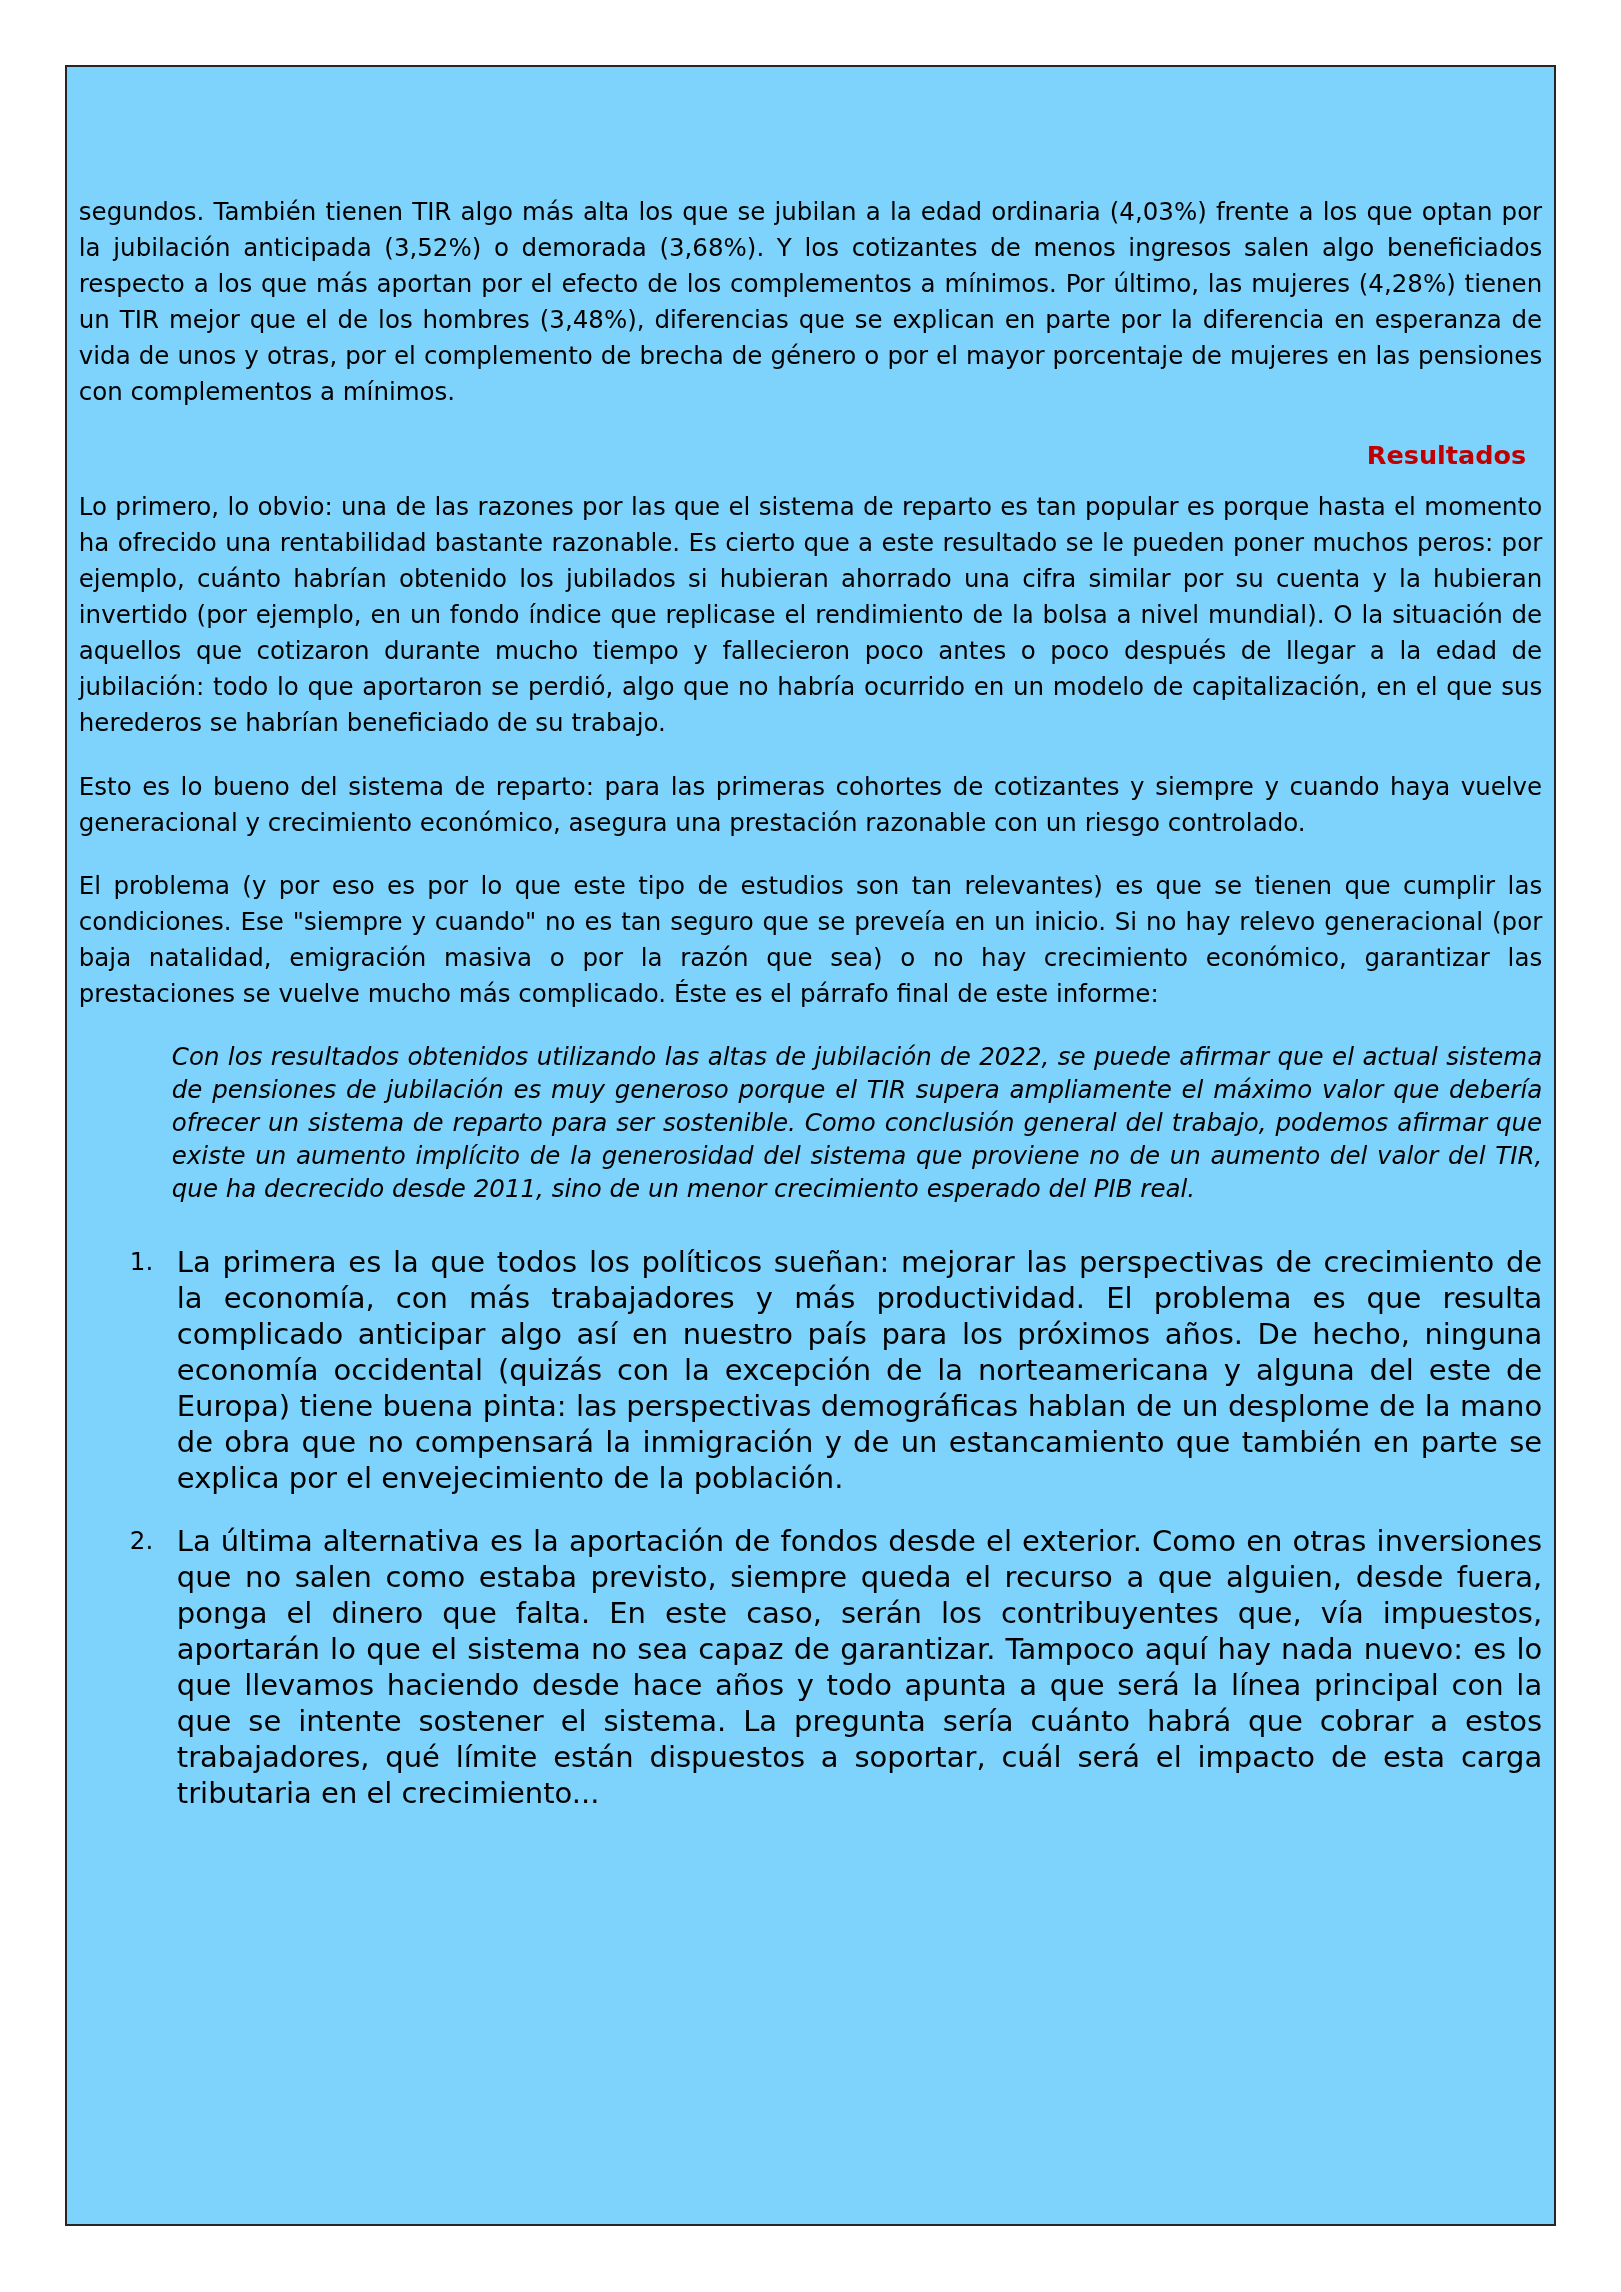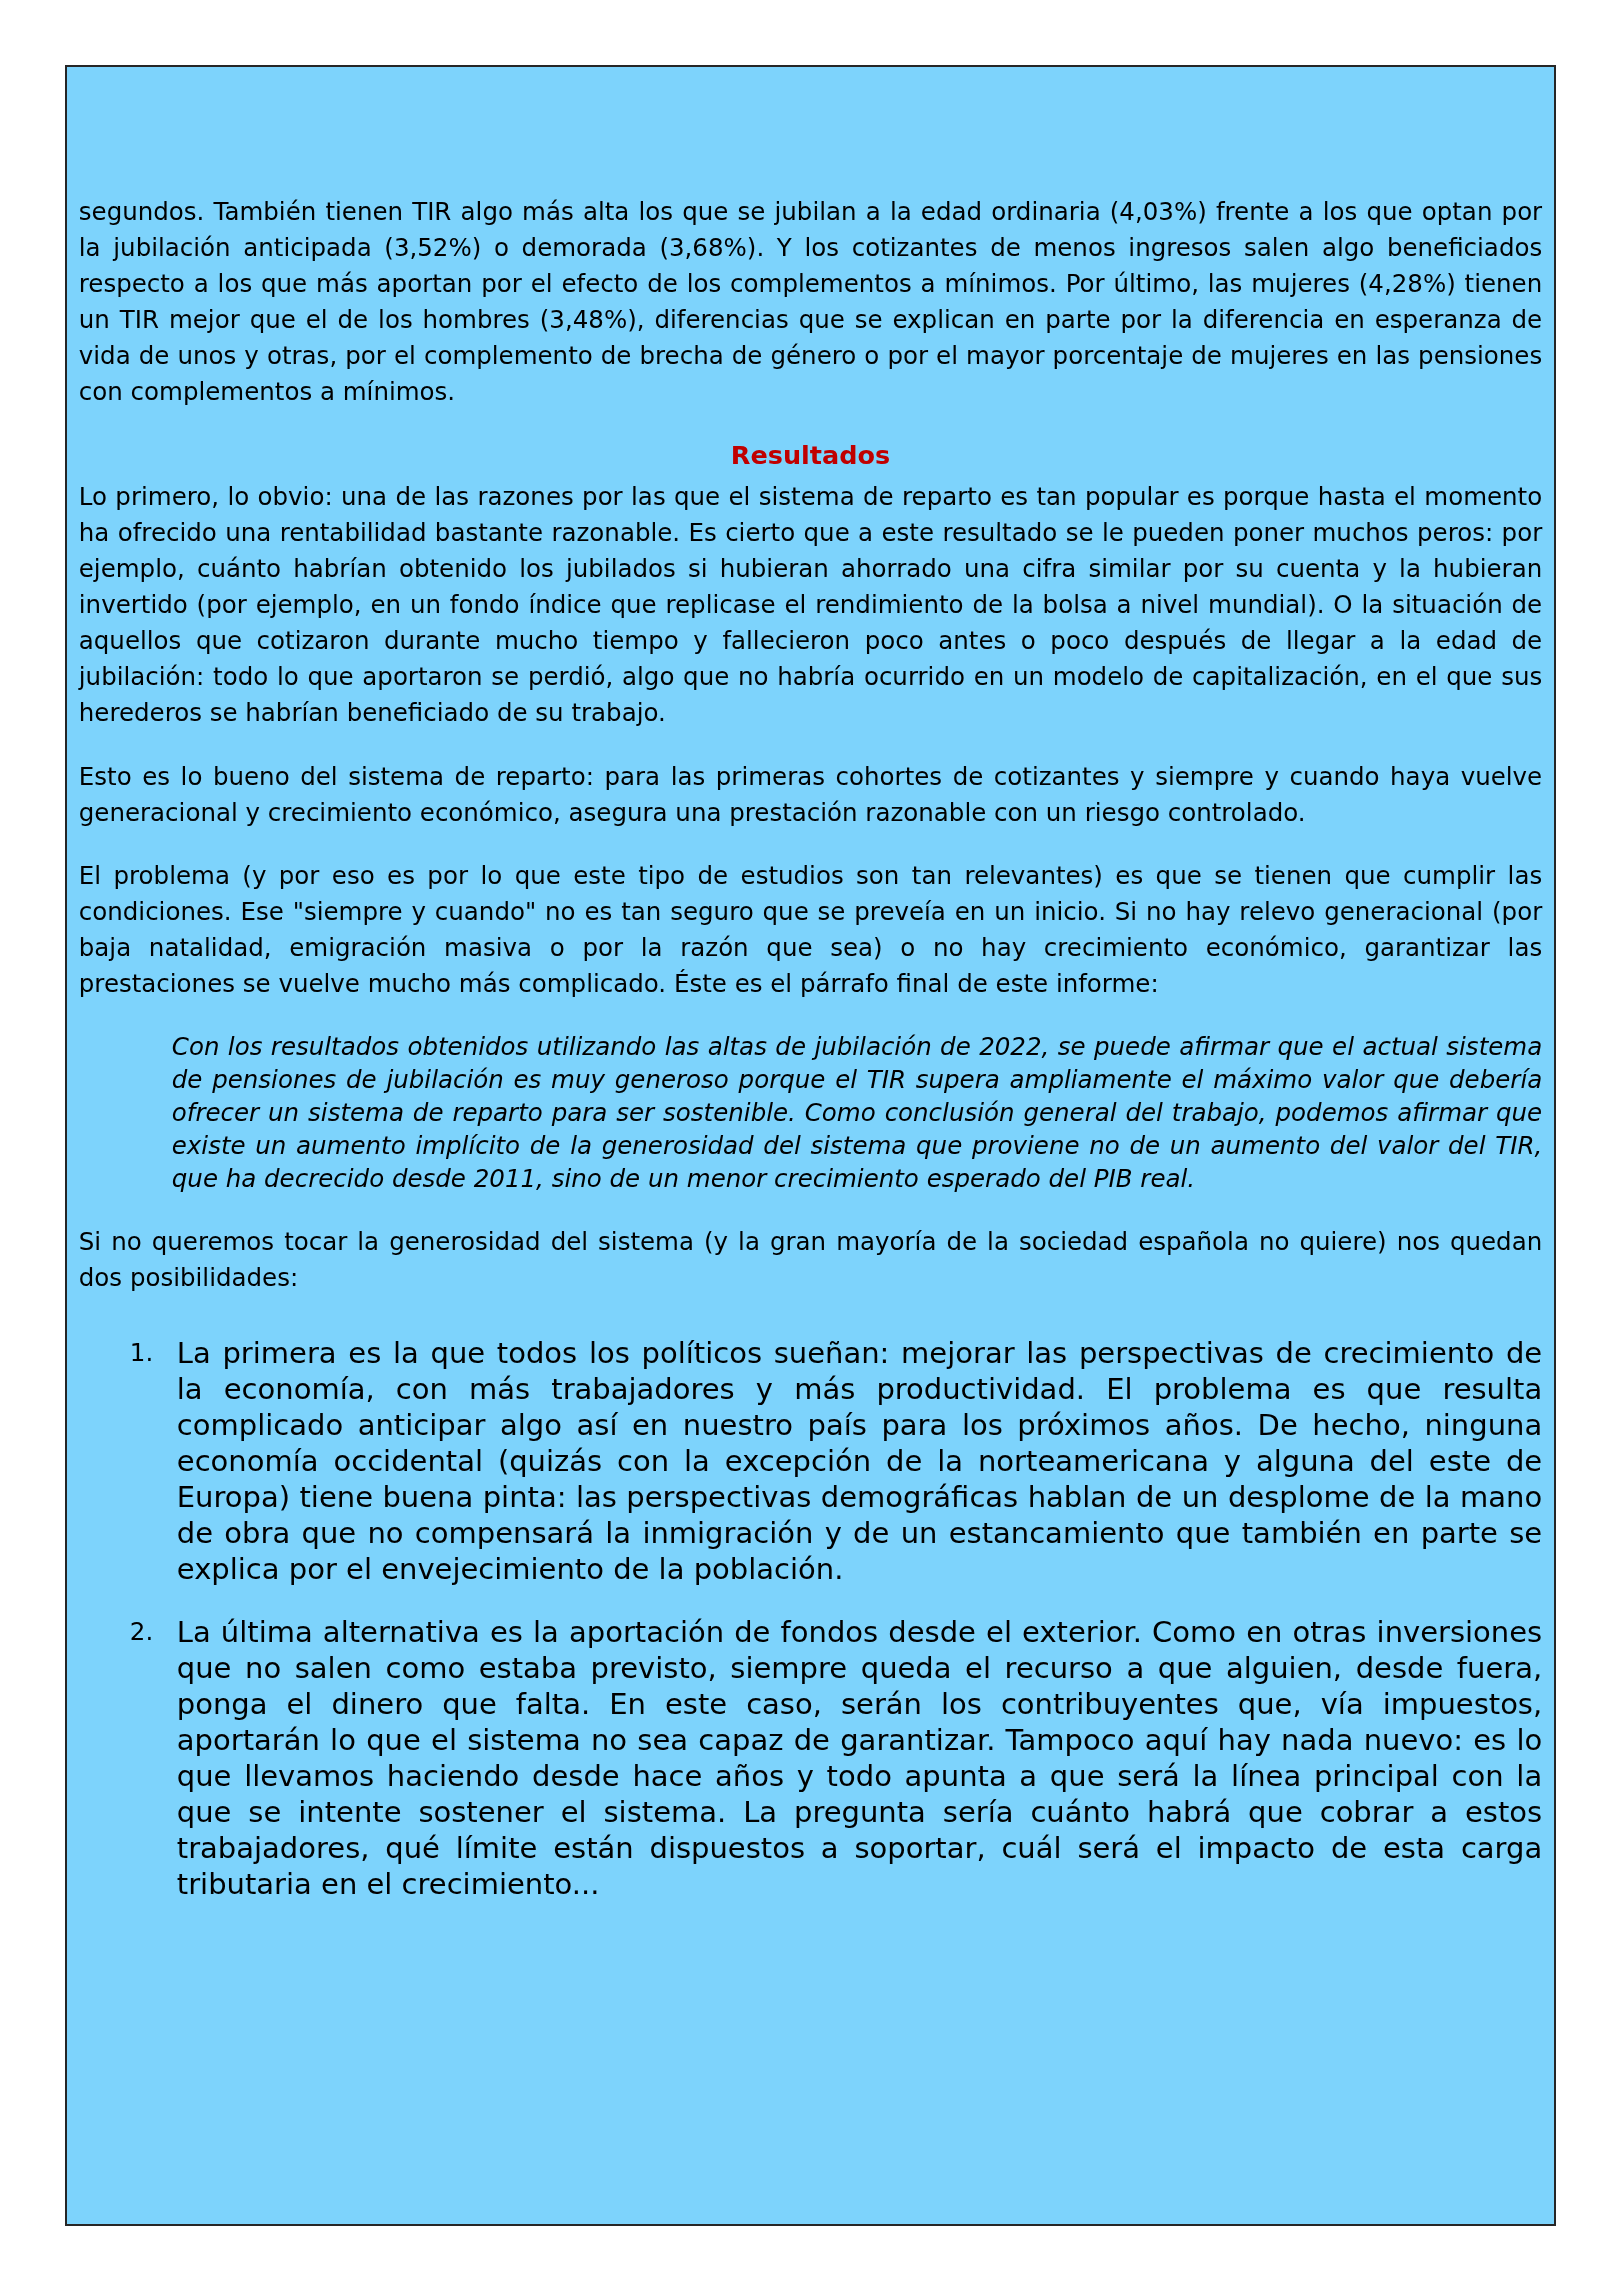--- a/index.html
+++ b/index.html
@@ -30,22 +30,22 @@
     font-size: 24.5px;
     line-height: 36px;
     text-align: justify;
     margin: 0 0 27.4px 0;
   }
   .section-heading {
     font-size: 25.5px;
     line-height: 36px;
     font-weight: bold;
     color: #c00000;
-    margin: 6px;
-    text-align: center;
+    margin: 16px;
+    text-align: right;
   }
   .block-quote {
     font-size: 24.5px;
     line-height: 33px;
     font-style: italic;
     text-align: justify;
     margin: 17px 0 29px 93px;
   }
   .olist {
     margin: 39px 0 0 0;
@@ -78,21 +78,20 @@
   <h2 class="section-heading">Resultados</h2>
 
   <p class="body-par">Lo primero, lo obvio: una de las razones por las que el sistema de reparto es tan popular es porque hasta el momento ha ofrecido una rentabilidad bastante razonable. Es cierto que a este resultado se le pueden poner muchos peros: por ejemplo, cuánto habrían obtenido los jubilados si hubieran ahorrado una cifra similar por su cuenta y la hubieran invertido (por ejemplo, en un fondo índice que replicase el rendimiento de la bolsa a nivel mundial). O la situación de aquellos que cotizaron durante mucho tiempo y fallecieron poco antes o poco después de llegar a la edad de jubilación: todo lo que aportaron se perdió, algo que no habría ocurrido en un modelo de capitalización, en el que sus herederos se habrían beneficiado de su trabajo.</p>
 
   <p class="body-par">Esto es lo bueno del sistema de reparto: para las primeras cohortes de cotizantes y siempre y cuando haya vuelve generacional y crecimiento económico, asegura una prestación razonable con un riesgo controlado.</p>
 
   <p class="body-par">El problema (y por eso es por lo que este tipo de estudios son tan relevantes) es que se tienen que cumplir las condiciones. Ese "siempre y cuando" no es tan seguro que se preveía en un inicio. Si no hay relevo generacional (por baja natalidad, emigración masiva o por la razón que sea) o no hay crecimiento económico, garantizar las prestaciones se vuelve mucho más complicado. Éste es el párrafo final de este informe:</p>
 
   <p class="block-quote">Con los resultados obtenidos utilizando las altas de jubilación de 2022, se puede afirmar que el actual sistema de pensiones de jubilación es muy generoso porque el TIR supera ampliamente el máximo valor que debería ofrecer un sistema de reparto para ser sostenible. Como conclusión general del trabajo, podemos afirmar que existe un aumento implícito de la generosidad del sistema que proviene no de un aumento del valor del TIR, que ha decrecido desde 2011, sino de un menor crecimiento esperado del PIB real.</p>
 
-  <p class="body-par">Si no queremos tocar la generosidad del sistema (y la gran mayoría de la sociedad española no quiere) nos quedan dos posibilidades:</p>
 
   <div class="olist">
 
     <div class="olist-item">
       <span class="marker">1.</span>
       <span class="itext">La primera es la que todos los políticos sueñan: mejorar las perspectivas de crecimiento de la economía, con más trabajadores y más productividad. El problema es que resulta complicado anticipar algo así en nuestro país para los próximos años. De hecho, ninguna economía occidental (quizás con la excepción de la norteamericana y alguna del este de Europa) tiene buena pinta: las perspectivas demográficas hablan de un desplome de la mano de obra que no compensará la inmigración y de un estancamiento que también en parte se explica por el envejecimiento de la población.</span>
     </div>
 
     <div class="olist-item">
       <span class="marker">2.</span>

